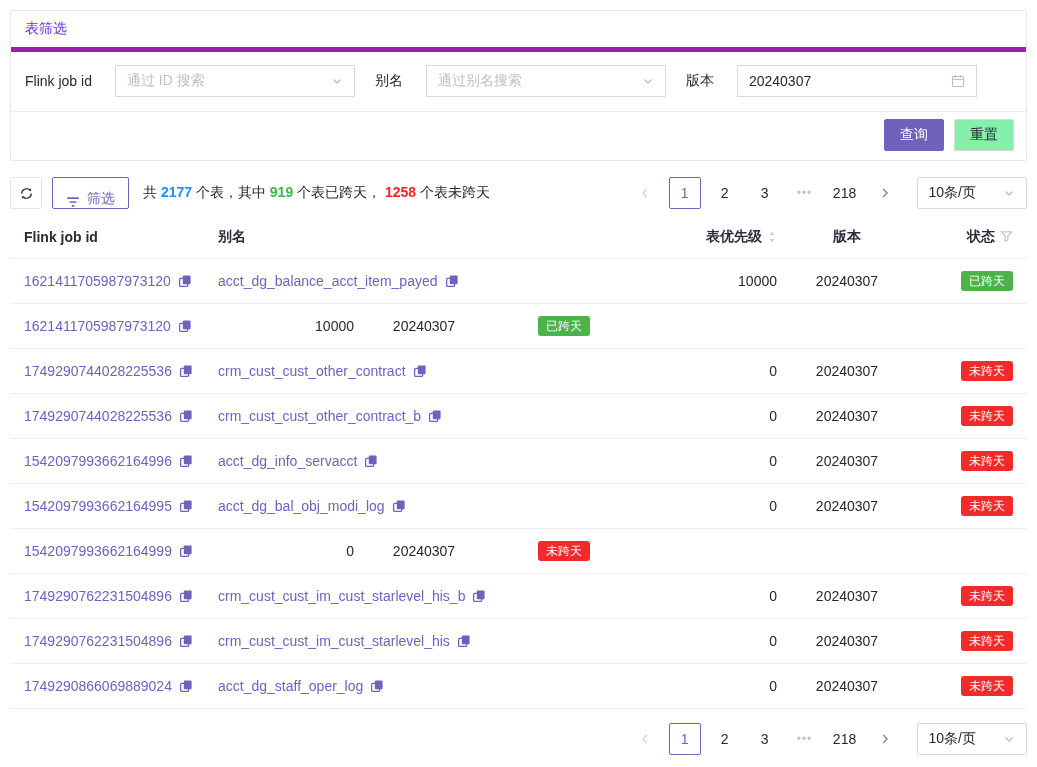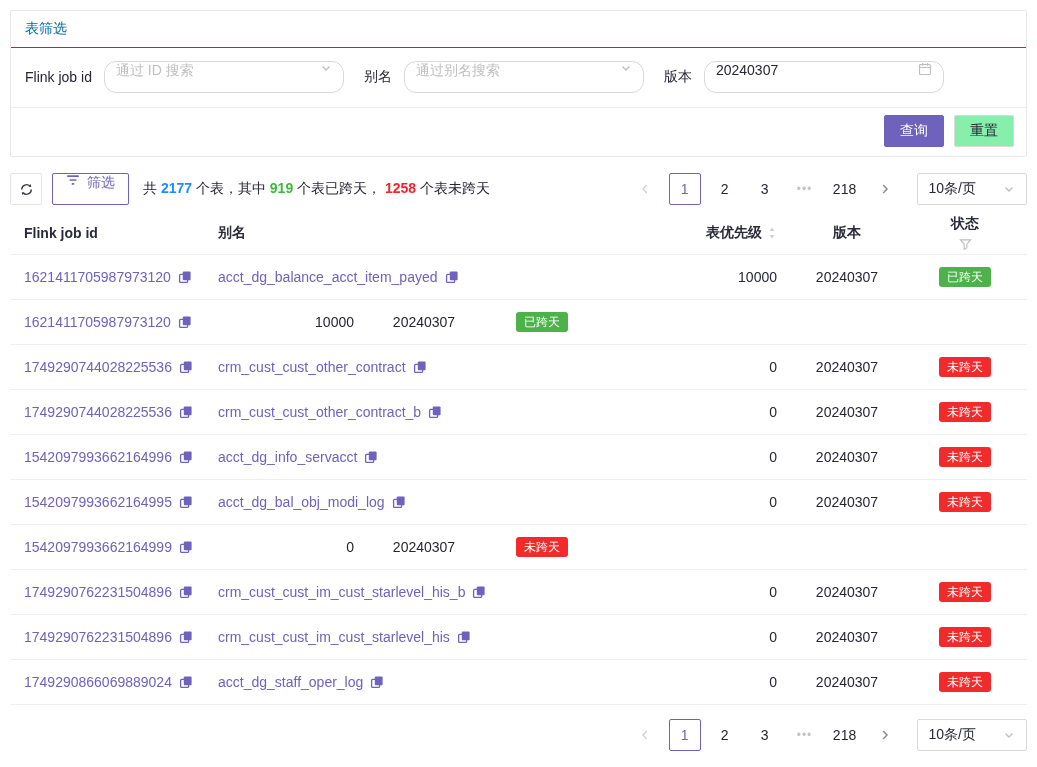--- a/index.html
+++ b/index.html
@@ -1,50 +1,50 @@
 <!DOCTYPE html>
 <html><head>
 <meta charset="utf-8">
 <style>
   * { box-sizing: border-box; margin: 0; padding: 0; }
   html, body { width: 1037px; height: 767px; background: #fff; overflow: hidden; }
   body { font-family: "Liberation Sans", "DejaVu Sans", sans-serif; font-size: 14px; color: #262633; }
 
   
   .filter-card { margin: 10px; border: 1px solid #e8e8e8; border-radius: 2px; background: #fff; }
-  .card-header { padding: 9px 14px; border-bottom: 1px solid #a21caf; font-size: 14px; color: #0369a1; }
+  .card-header { padding: 9px 14px; border-bottom: 5px solid #a21caf; font-size: 14px; color: #6d28d9; }
   .card-body { display: flex; align-items: center; padding: 13px 14px 14px; }
   .filter-item { display: flex; align-items: center; margin-right: 20px; }
   .filter-item:last-child { margin-right: 0; }
   .filter-item > label { margin-right: 12px; color: #262633; white-space: nowrap; }
   .select, .datepicker {
-    width: 240px; height: 32px; border: 1px solid #d9d9d9; border-radius: 12px;
-    display: flex; align-items: flex-start; justify-content: space-between;
-    padding: 0 11px; background: #fff; cursor: pointer;
+    width: 240px; height: 32px; border: 1px solid #d9d9d9; border-radius: 0;
+    display: flex; align-items: center; justify-content: space-between;
+    padding: 0 11px; background: #fff; cursor: pointer; margin-left: 11px;
   }
   .placeholder { color: #bfbfbf; }
   .field-value { color: #262633; }
   .card-footer { display: flex; justify-content: flex-end; gap: 10px; padding: 7px 12px 9px; border-top: 1px solid #ededed; }
   .btn {
     height: 32px; padding: 0 15px; border-radius: 2px; font-size: 14px;
     display: inline-flex; align-items: center; justify-content: center; cursor: pointer;
     border: 1px solid #d9d9d9; background: #86efac; color: #262633;
     font-family: inherit;
   }
   .btn-primary { background: #6e62bd; border-color: #6e62bd; color: #fff; }
 
   
   .toolbar { display: flex; align-items: center; margin: 16px 10px 0; }
   .icon-btn {
     width: 32px; height: 32px; border: 1px solid #e5e5e5; border-radius: 2px; background: #fff;
     display: inline-flex; align-items: center; justify-content: center; cursor: pointer;
   }
   .filter-btn {
     height: 32px; margin-left: 10px; padding: 0 13px; border: 1px solid #6e62bd; border-radius: 2px;
-    background: #fff; color: #6e62bd; display: inline-flex; align-items: flex-start; gap: 7px;
+    background: #fff; color: #6e62bd; display: inline-flex; align-items: flex-end; gap: 7px;
     cursor: pointer; font-size: 14px; font-family: inherit;
   }
   .summary { margin-left: 14px; color: #262633; white-space: pre; }
   .summary .num { font-weight: 700; }
   .num-blue { color: #1890ff; }
   .num-green { color: #3eb93e; }
   .num-red { color: #f5222d; }
 
   
   .pagination { display: flex; align-items: center; margin-left: auto; }
@@ -65,21 +65,21 @@
 
   
   .table { margin: 6px 10px 0; }
   .t-row { display: flex; align-items: center; border-bottom: 1px solid #efefef; }
   .t-head { font-weight: 600; color: #2b2b3a; height: 44px; }
   .t-body-row { height: 45px; }
   .c-id    { width: 194px; padding-left: 14px; display: flex; align-items: center; gap: 7px; }
   .c-alias { flex: 1; padding-left: 14px; display: flex; align-items: center; gap: 7px; }
   .c-prio  { width: 150px; display: flex; align-items: center; justify-content: flex-end; gap: 5px; text-align: right; }
   .c-ver   { width: 140px; display: flex; align-items: center; justify-content: center; }
-  .c-status{ width: 110px; padding-right: 14px; display: flex; align-items: center; justify-content: flex-end; gap: 5px; flex-direction: column; }
+  .c-status{ width: 110px; padding-right: 14px; display: flex; align-items: center; justify-content: flex-end; gap: 5px; }
   .link-text { color: #6e62bd; cursor: pointer; }
   .copy-btn { display: inline-flex; align-items: center; cursor: pointer; }
   .badge {
     display: inline-block; padding: 3px 8px; border-radius: 3px;
     font-size: 12px; line-height: 14px; color: #fff; white-space: nowrap;
   }
   .badge.success { background: #4cb249; }
   .badge.danger { background: #f12b2b; }
   .cell-num { color: #262633; }
 

